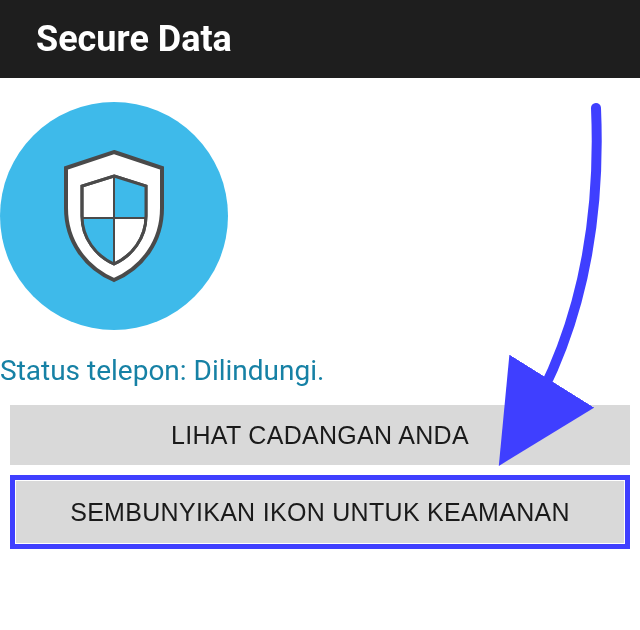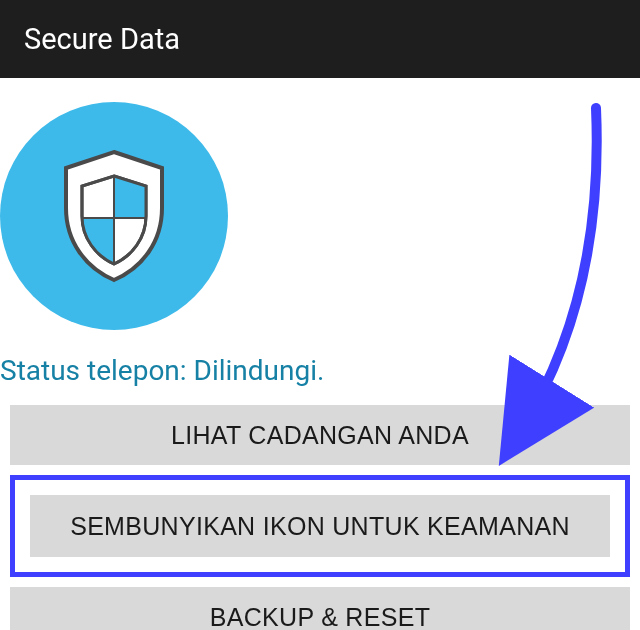--- a/index.html
+++ b/index.html
@@ -13,22 +13,23 @@
     }
     .topbar {
       height: 78px;
       background: #1e1e1e;
       display: flex;
       align-items: center;
       padding-left: 24px;
     }
     .topbar-title {
       color: #ffffff;
-      font-size: 29px;
-      font-weight: 400;
+      font-size: 36px;
+      font-weight: 700;
+      margin-left: 12px;
     }
     .content {
       display: flex;
       flex-direction: column;
       align-items: flex-start;
     }
     .shield-circle {
       width: 228px;
       height: 228px;
       border-radius: 50%;
@@ -60,21 +61,21 @@
       height: 60px;
       display: flex;
       align-items: center;
       justify-content: center;
       border: none;
       cursor: pointer;
       letter-spacing: 0.3px;
     }
     .highlight-frame {
       border: 5px solid #3f3fff;
-      padding: 15px;
+      padding: 1px;
     }
     .highlight-frame .action-button {
       width: 100%;
       height: 62px;
     }
     .arrow-annotation {
       position: absolute;
       pointer-events: none;
     }
   </style>
@@ -106,21 +107,20 @@
     </svg>
   </div>
 
   <div class="status-text">Status telepon: Dilindungi.</div>
 
   <div class="button-stack">
     <button class="action-button">LIHAT CADANGAN ANDA</button>
     <div class="highlight-frame">
       <button class="action-button">SEMBUNYIKAN IKON UNTUK KEAMANAN</button>
     </div>
-    <button class="action-button">BACKUP &amp; RESET</button>
   </div>
 
 </div>
 
 <svg class="arrow-annotation" width="640" height="630" style="left:0;top:0;">
   <defs>
     <marker id="arrowhead" markerWidth="10" markerHeight="10" refX="6" refY="5" orient="auto">
       <path d="M0,0 L10,5 L0,10 Z" fill="#3f3fff"></path>
     </marker>
   </defs>

